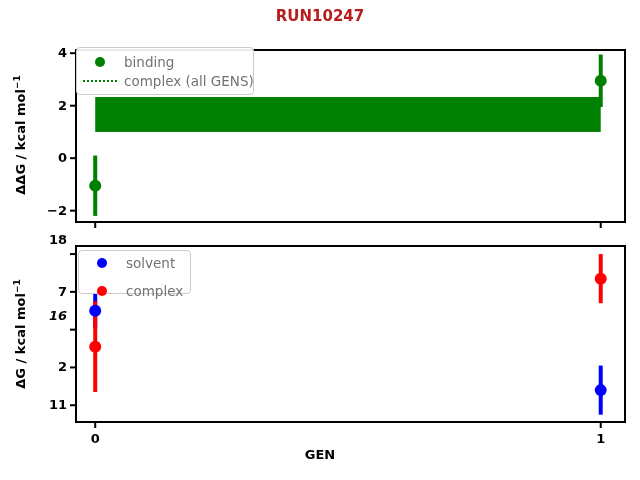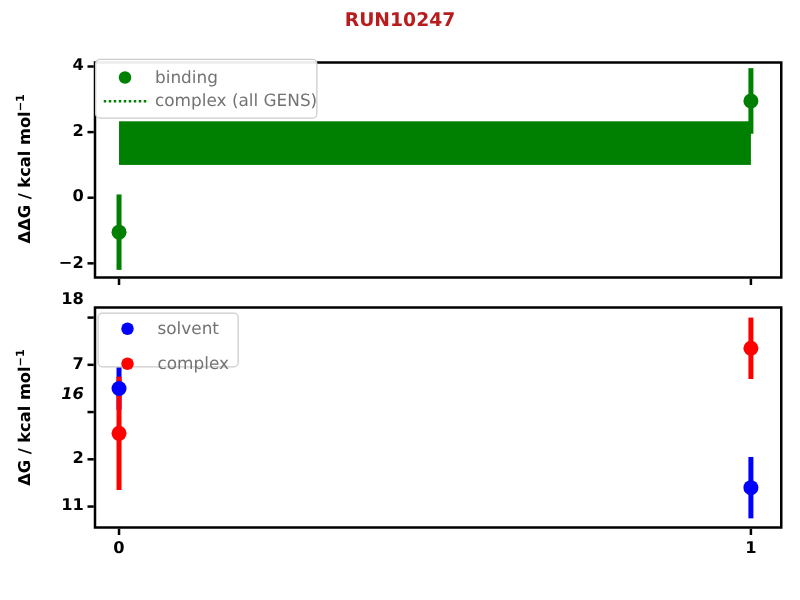--- a/index.html
+++ b/index.html
@@ -84,20 +84,21 @@
       </svg>
   </div>
 
   <div class="ylabel" style="left:20px; top:135px;">
     <span>ΔΔG / kcal mol</span><sup>−1</sup>
   </div>
   <div class="ylabel" style="left:20px; top:334px;">
     <span>ΔG / kcal mol</span><sup>−1</sup>
   </div>
 
+  <div class="xlabel">GEN</div>
 
   <div class="legend" style="left:76px; top:47px; width:178px; height:48px;">
     <div class="legend-entry">
       <span class="legend-handle">
           <span class="legend-dot" style="background-color: rgb(0, 128, 0);"></span>
         </span>
       <span class="legend-label">binding</span>
     </div>
     <div class="legend-entry">
       <span class="legend-handle">

